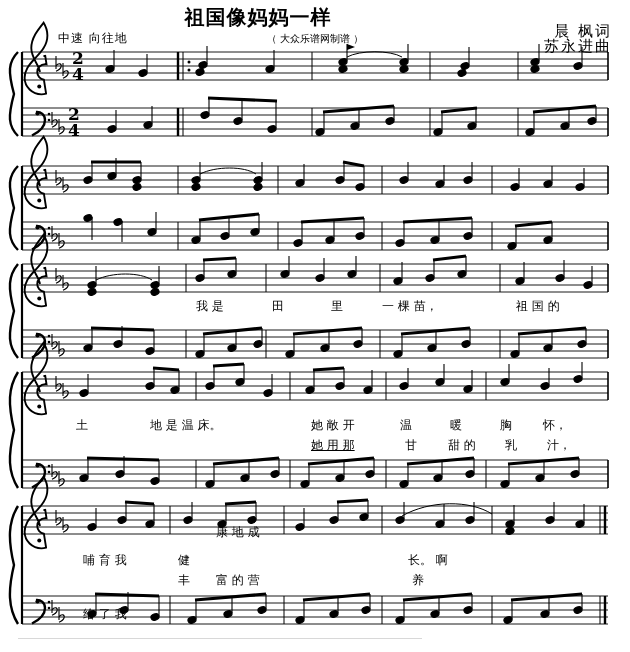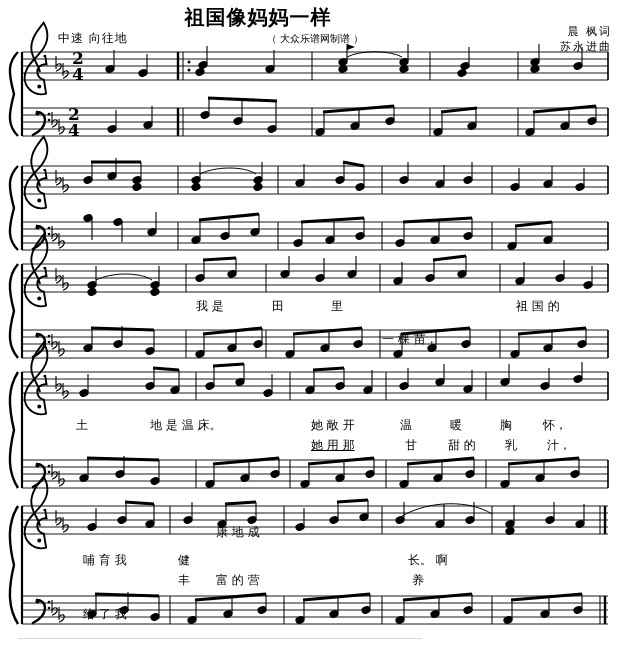--- a/index.html
+++ b/index.html
@@ -43,21 +43,21 @@
     position: absolute;
     top: 30px;
     left: 58px;
     font-size: 12px;
     letter-spacing: 1px;
   }
   .credits {
     position: absolute;
     top: 24px;
     right: 18px;
-    font-size: 11px;
+    font-size: 15px;
     line-height: 15px;
     text-align: right;
     letter-spacing: 2px;
   }
   .lyric {
     position: absolute;
     font-size: 12px;
     white-space: nowrap;
   }
   svg.engraving {
@@ -747,21 +747,21 @@
         <ellipse cx="578" cy="610" rx="4.2" ry="3.1" transform="rotate(-20 578 610)"></ellipse>
         <line x1="582" y1="609" x2="582" y2="594" stroke-width="1.1"></line>
         <path d="M511,600 L582,594" stroke-width="3.2"></path>
       </g>
     </g>
   </svg>
 
   <div class="lyric" style="left:196px; top:298px;">我 是</div>
   <div class="lyric" style="left:272px; top:298px;">田</div>
   <div class="lyric" style="left:331px; top:298px;">里</div>
-  <div class="lyric" style="left:382px; top:298px;margin-top:33px;">一 棵 苗，</div>
+  <div class="lyric" style="left:382px; top:298px;">一 棵 苗，</div>
   <div class="lyric" style="left:516px; top:298px;">祖 国 的</div>
 
   <div class="lyric" style="left:76px; top:417px;">土</div>
   <div class="lyric" style="left:142px; top:417px;margin-left:8px;">地 是 温 床。</div>
   <div class="lyric" style="left:311px; top:417px;">她 敞 开</div>
   <div class="lyric" style="left:400px; top:417px;">温</div>
   <div class="lyric" style="left:450px; top:417px;">暖</div>
   <div class="lyric" style="left:500px; top:417px;">胸</div>
   <div class="lyric" style="left:543px; top:417px;">怀，</div>
 

